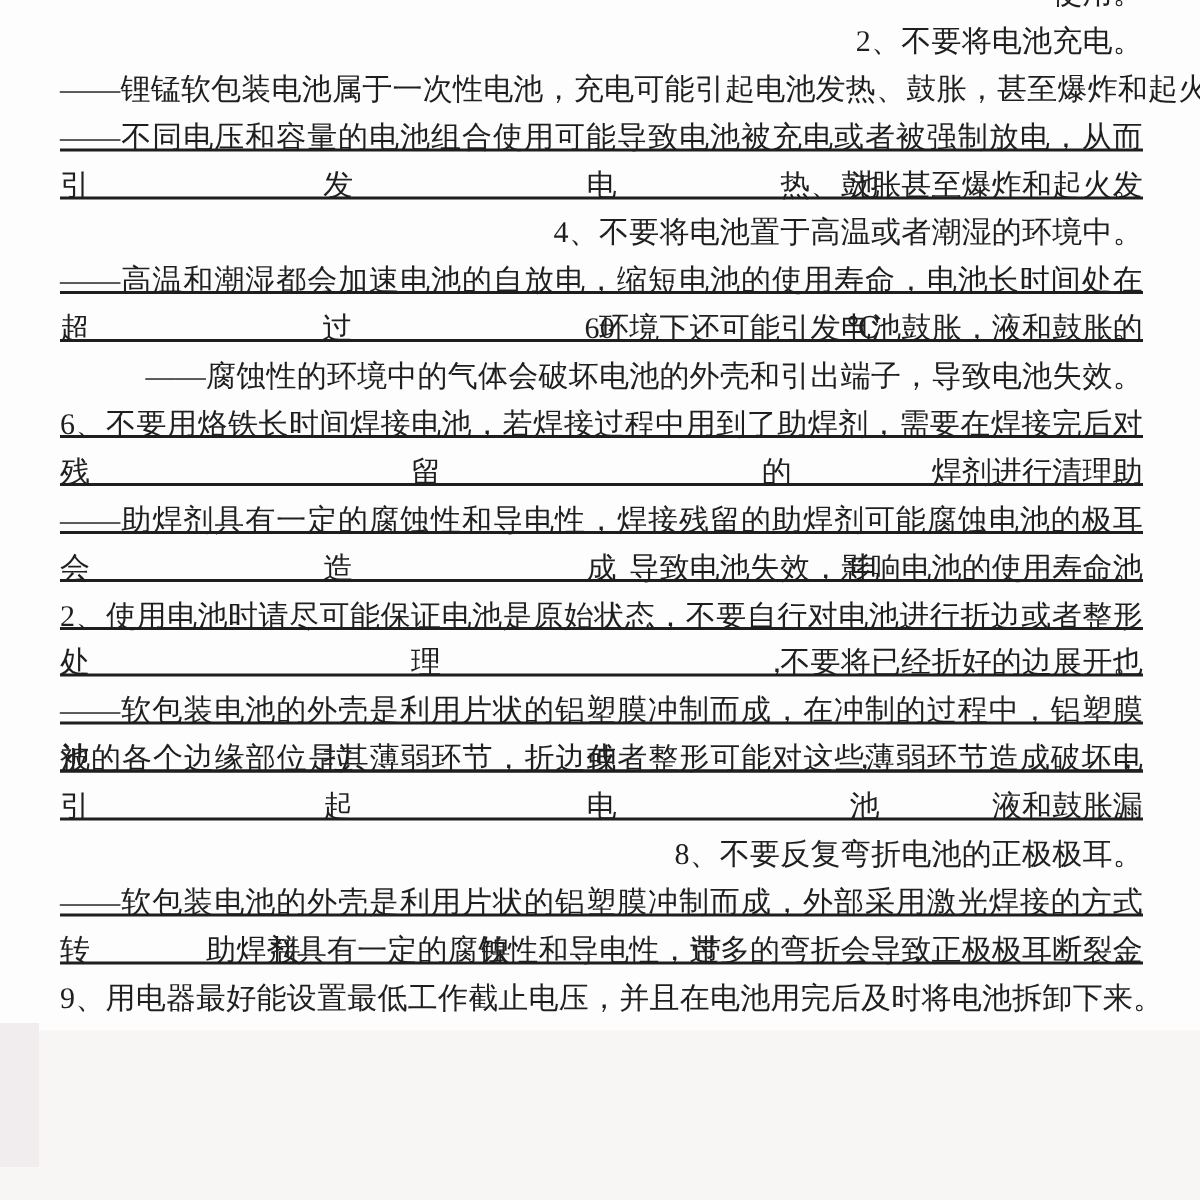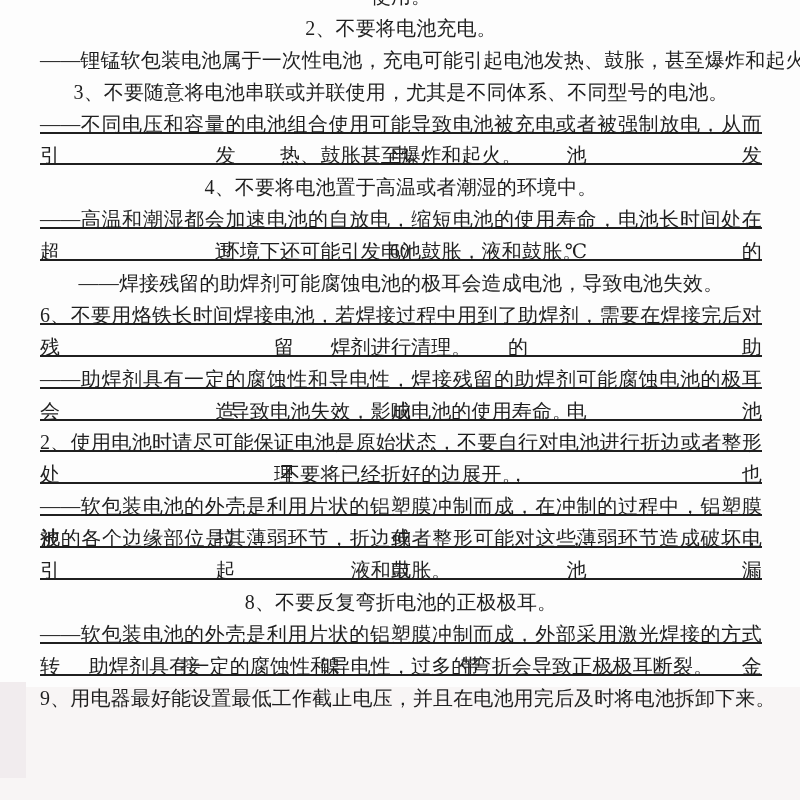--- a/index.html
+++ b/index.html
@@ -37,47 +37,46 @@
     left: 40px;
     top: -19px;
     width: 722px;
   }
   .line {
     height: 31.9px;
     line-height: 31.9px;
     font-size: 20px;
     color: var(--text, #1f1f1f);
     white-space: nowrap;
-    text-align: center;
+    text-align: right;
     letter-spacing: 0.15px;
   }
   .line.full {
     white-space: normal;
     text-align: justify;
     text-align-last: justify;
     text-decoration: underline;
   }
 </style>
 </head>
 <body>
 
 <div class="page">
   <div class="scan-band"></div>
   <div class="scan-strip"></div>
   <div class="lines">
       <div class="line">使用。</div>
       <div class="line">2、不要将电池充电。</div>
       <div class="line">——锂锰软包装电池属于一次性电池，充电可能引起电池发热、鼓胀，甚至爆炸和起火。</div>
-      <div class="line">3、不要随意将电池串联或并联使用，尤其是不同体系、不同型号的电池。</div>
       <div class="line full">——不同电压和容量的电池组合使用可能导致电池被充电或者被强制放电，从而引发电池发</div>
       <div class="line">热、鼓胀甚至爆炸和起火。</div>
       <div class="line">4、不要将电池置于高温或者潮湿的环境中。</div>
       <div class="line full">——高温和潮湿都会加速电池的自放电，缩短电池的使用寿命，电池长时间处在超过60℃的</div>
       <div class="line">环境下还可能引发电池鼓胀，液和鼓胀。</div>
-      <div class="line">——焊接残留的助焊剂可能腐蚀电池的极耳会造成电池，导致电池失效。</div>
+      <div class="line">——腐蚀性的环境中的气体会破坏电池的外壳和引出端子，导致电池失效。</div>
       <div class="line full">6、不要用烙铁长时间焊接电池，若焊接过程中用到了助焊剂，需要在焊接完后对残留的助</div>
       <div class="line">焊剂进行清理。</div>
       <div class="line full">——助焊剂具有一定的腐蚀性和导电性，焊接残留的助焊剂可能腐蚀电池的极耳会造成电池</div>
       <div class="line">导致电池失效，影响电池的使用寿命。</div>
       <div class="line full">2、使用电池时请尽可能保证电池是原始状态，不要自行对电池进行折边或者整形处理，也</div>
       <div class="line">不要将已经折好的边展开。</div>
       <div class="line full">——软包装电池的外壳是利用片状的铝塑膜冲制而成，在冲制的过程中，铝塑膜被拉伸，电</div>
       <div class="line full">池的各个边缘部位是其薄弱环节，折边或者整形可能对这些薄弱环节造成破坏，引起电池漏</div>
       <div class="line">液和鼓胀。</div>
       <div class="line">8、不要反复弯折电池的正极极耳。</div>

